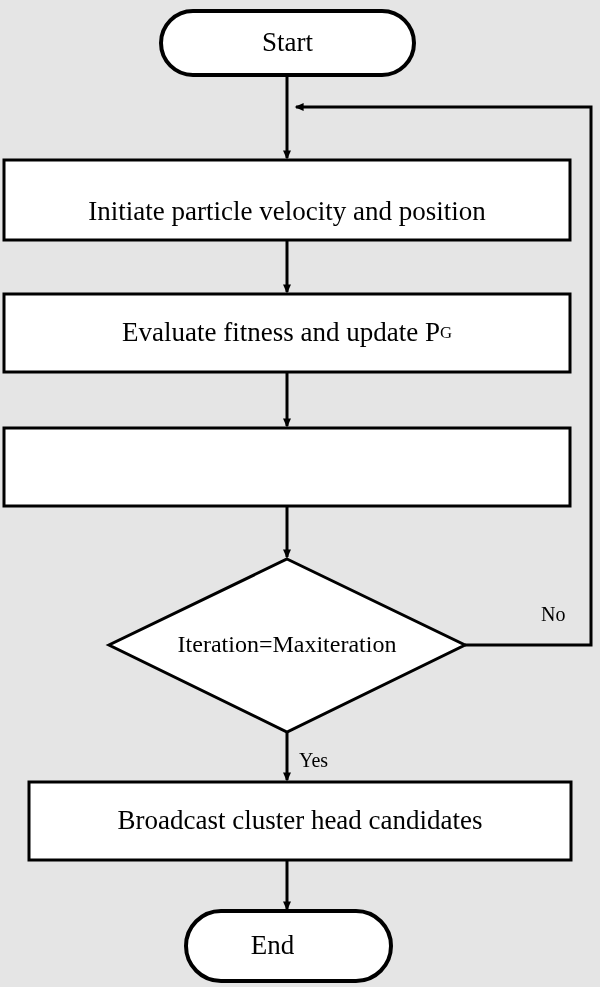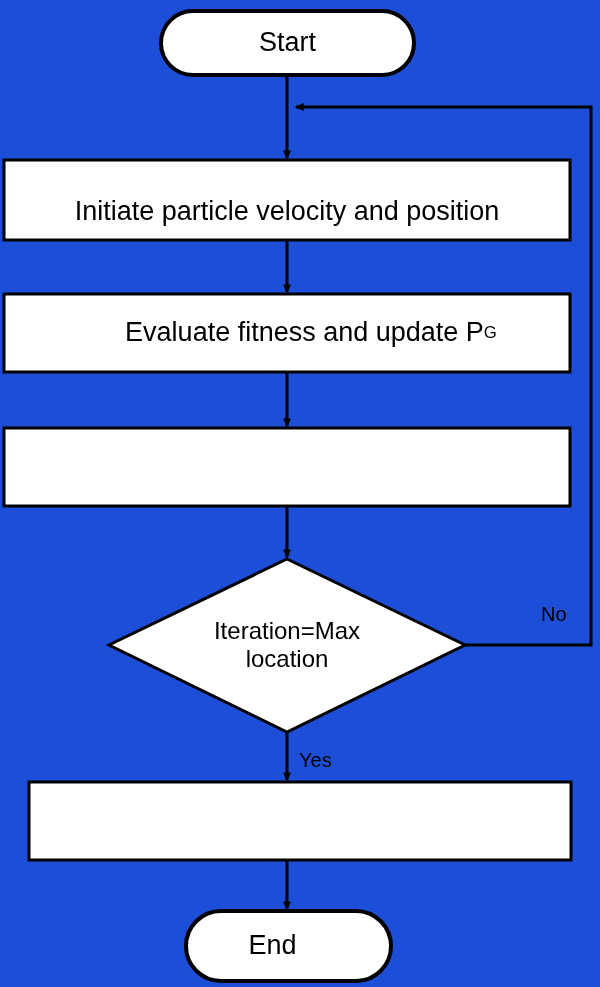--- a/index.html
+++ b/index.html
@@ -4,23 +4,23 @@
 <style>
   html, body {
     margin: 0;
     padding: 0;
     background: #ffffff;
   }
   #canvas {
     position: relative;
     width: 600px;
     height: 987px;
-    background: #1d4ed8;
+    background: #e5e5e5;
     overflow: hidden;
-    font-family: Liberation Sans, sans-serif;
+    font-family: Liberation Serif, serif;
   }
   #flow-svg {
     position: absolute;
     left: 0;
     top: 0;
     width: 600px;
     height: 987px;
   }
   .node-label {
     position: absolute;
@@ -90,30 +90,31 @@
 
     <line x1="287" y1="860" x2="287" y2="909" stroke="#000000" stroke-width="3" marker-end="url(#arrowhead)"></line>
 
     <path d="M465,645 L591,645 L591,107 L296,107" fill="none" stroke="#000000" stroke-width="3" marker-end="url(#arrowhead-left)"></path>
   </svg>
 
   <div class="node-label lbl-terminal" style="left:161px; top:11px; width:253px; height:64px;">Start</div>
 
   <div class="node-label lbl-process" style="left:4px; top:172px; width:566px; height:80px;">Initiate particle velocity and position</div>
 
-  <div class="node-label lbl-process" style="left:4px; top:294px; width:566px; height:78px;padding-left:24px;">
+  <div class="node-label lbl-process" style="left:4px; top:294px; width:566px; height:78px;">
     <span>Evaluate fitness and update P</span><span class="sub">G</span>
   </div>
 
 
-  <div class="node-label lbl-decision" style="left:140px; top:600px; width:294px; height:90px; flex-direction:column;">
+  <div class="node-label lbl-decision" style="left:140px; top:600px; width:294px; height:90px; flex-direction:row;">
     <span>Iteration=Max</span>
-    <span>location</span>
+    <span>iteration</span>
   </div>
 
+  <div class="node-label lbl-process" style="left:29px; top:782px; width:542px; height:78px;">Broadcast cluster head candidates</div>
 
   <div class="node-label lbl-terminal" style="left:170px; top:911px; width:205px; height:70px;">End</div>
 
   <div class="edge-label" style="left:541px; top:604px;">No</div>
 
   <div class="edge-label" style="left:299px; top:738px;margin-top:12px;">Yes</div>
 
 </div>
 
 </body></html>

